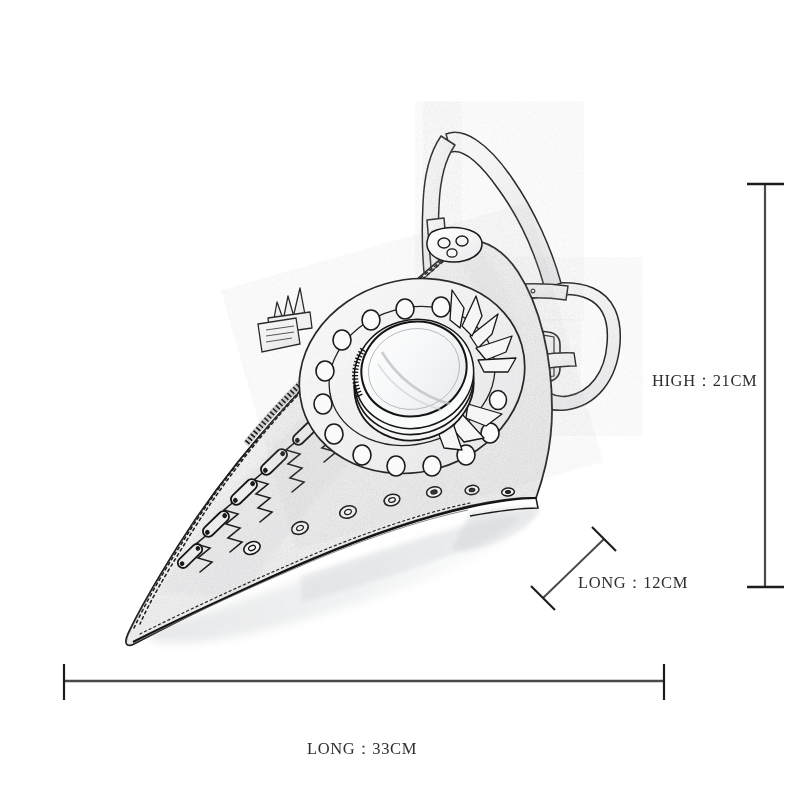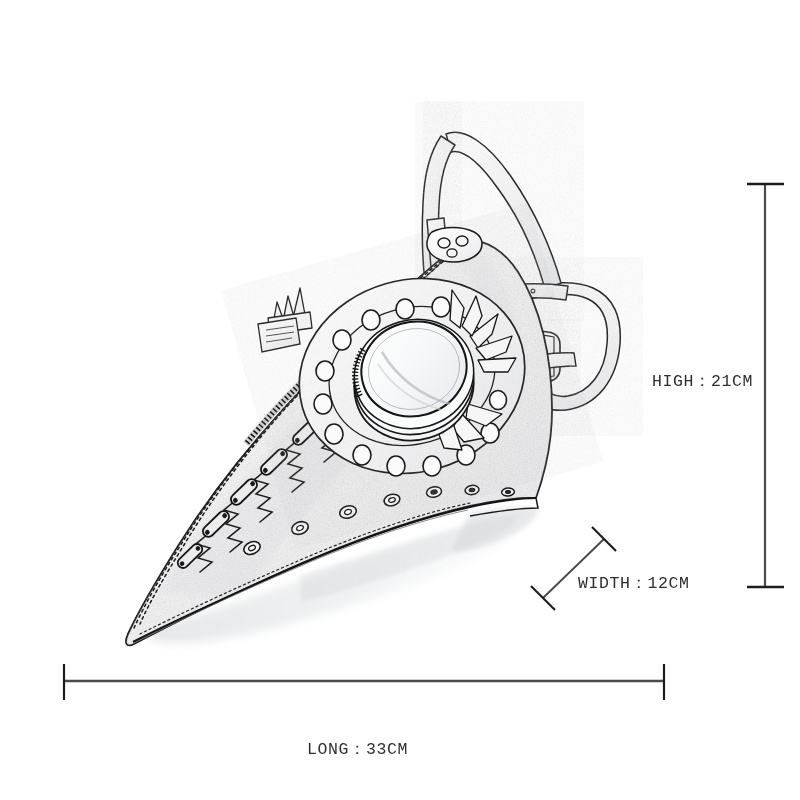--- a/index.html
+++ b/index.html
@@ -23,21 +23,21 @@
   }
   #artboard {
     position: absolute;
     left: 0;
     top: 0;
     width: 800px;
     height: 800px;
   }
   .dim-label {
     position: absolute;
-    font-family: Liberation Mono, monospace;
+    font-family: Liberation Serif, serif;
     font-size: 16.5px;
     letter-spacing: 0.6px;
     color: #2e2e2e;
     white-space: nowrap;
     user-select: none;
   }
   #label-high {
     left: 652px;
     top: 370px;
   }
@@ -408,17 +408,17 @@
 
     <g>
       <line x1="63" y1="681" x2="665" y2="681" stroke="#4a4a4a" stroke-width="2.4"></line>
       <line x1="64" y1="664" x2="64" y2="700" stroke="#1c1c1c" stroke-width="2.2"></line>
       <line x1="664" y1="664" x2="664" y2="700" stroke="#1c1c1c" stroke-width="2.2"></line>
     </g>
   </svg>
 
   <div class="dim-label" id="label-high">HIGH：21CM</div>
 
-  <div class="dim-label" id="label-width">WIDTH：12CM</div>
+  <div class="dim-label" id="label-width">LONG：12CM</div>
 
   <div class="dim-label" id="label-long">LONG：33CM</div>
 
 </div>
 
 </body></html>

